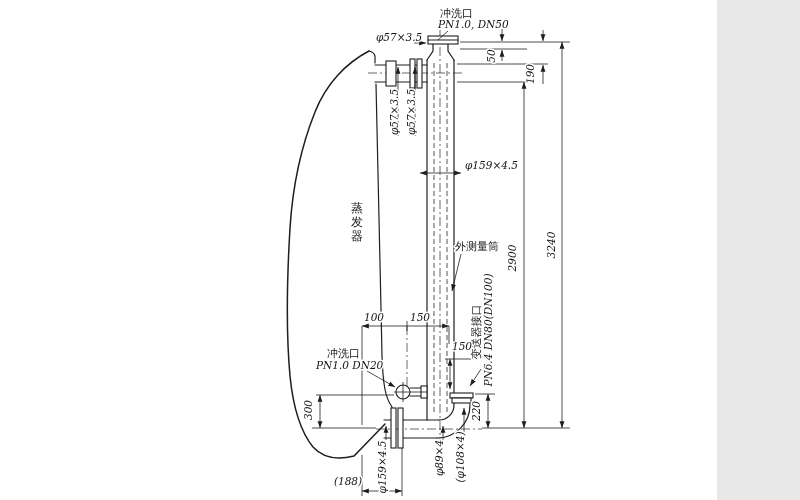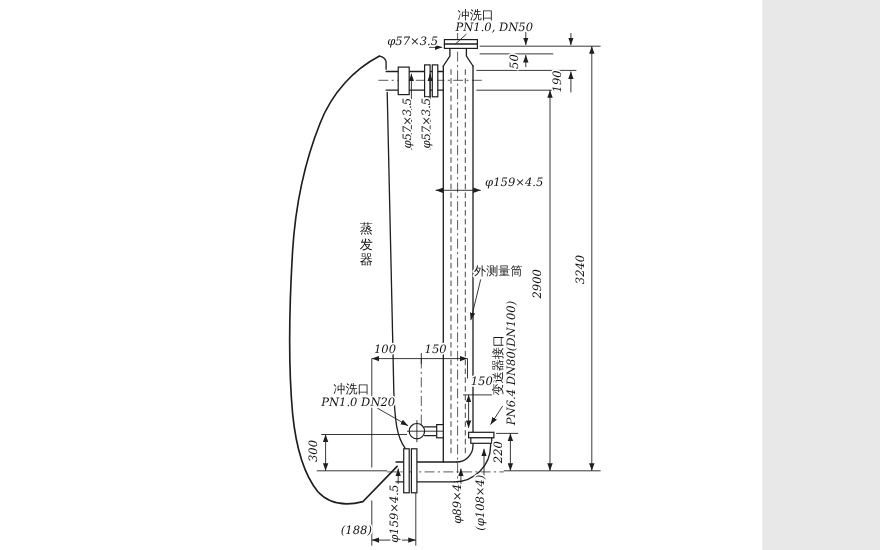--- a/index.html
+++ b/index.html
@@ -1,17 +1,17 @@
 <!DOCTYPE html>
 <html><head>
 <meta charset="utf-8">
 <style>
   html,body{margin:0;padding:0;background:#e8e8e8;}
   .stage{position:relative;width:693px;height:500px;background:#ffffff;overflow:hidden;
-         font-family:"Liberation Sans",sans-serif;}
+         font-family:"Liberation Sans",sans-serif;padding-left:24px;}
   svg{display:block}
   .ln   {stroke:#1e1e1e;stroke-width:1.2;fill:none;stroke-linecap:round;}
   .ln-thick{stroke:#1e1e1e;stroke-width:1.5;fill:none;stroke-linecap:round;}
   .fit  {stroke:#1e1e1e;stroke-width:1.1;fill:#ffffff;}
   .dim  {stroke:#1e1e1e;stroke-width:0.8;fill:none;}
   .cl   {stroke:#2a2a2a;stroke-width:0.7;fill:none;stroke-dasharray:9 3 2 3;}
   .hid  {stroke:#2a2a2a;stroke-width:0.8;fill:none;stroke-dasharray:5 3;}
   text{fill:#141414;paint-order:stroke;stroke:#ffffff;stroke-width:3px;stroke-linejoin:round;}
   .t-cn  {font:11px "Liberation Sans",sans-serif;}
   .t-cnv {font:12px "Liberation Sans",sans-serif;}

